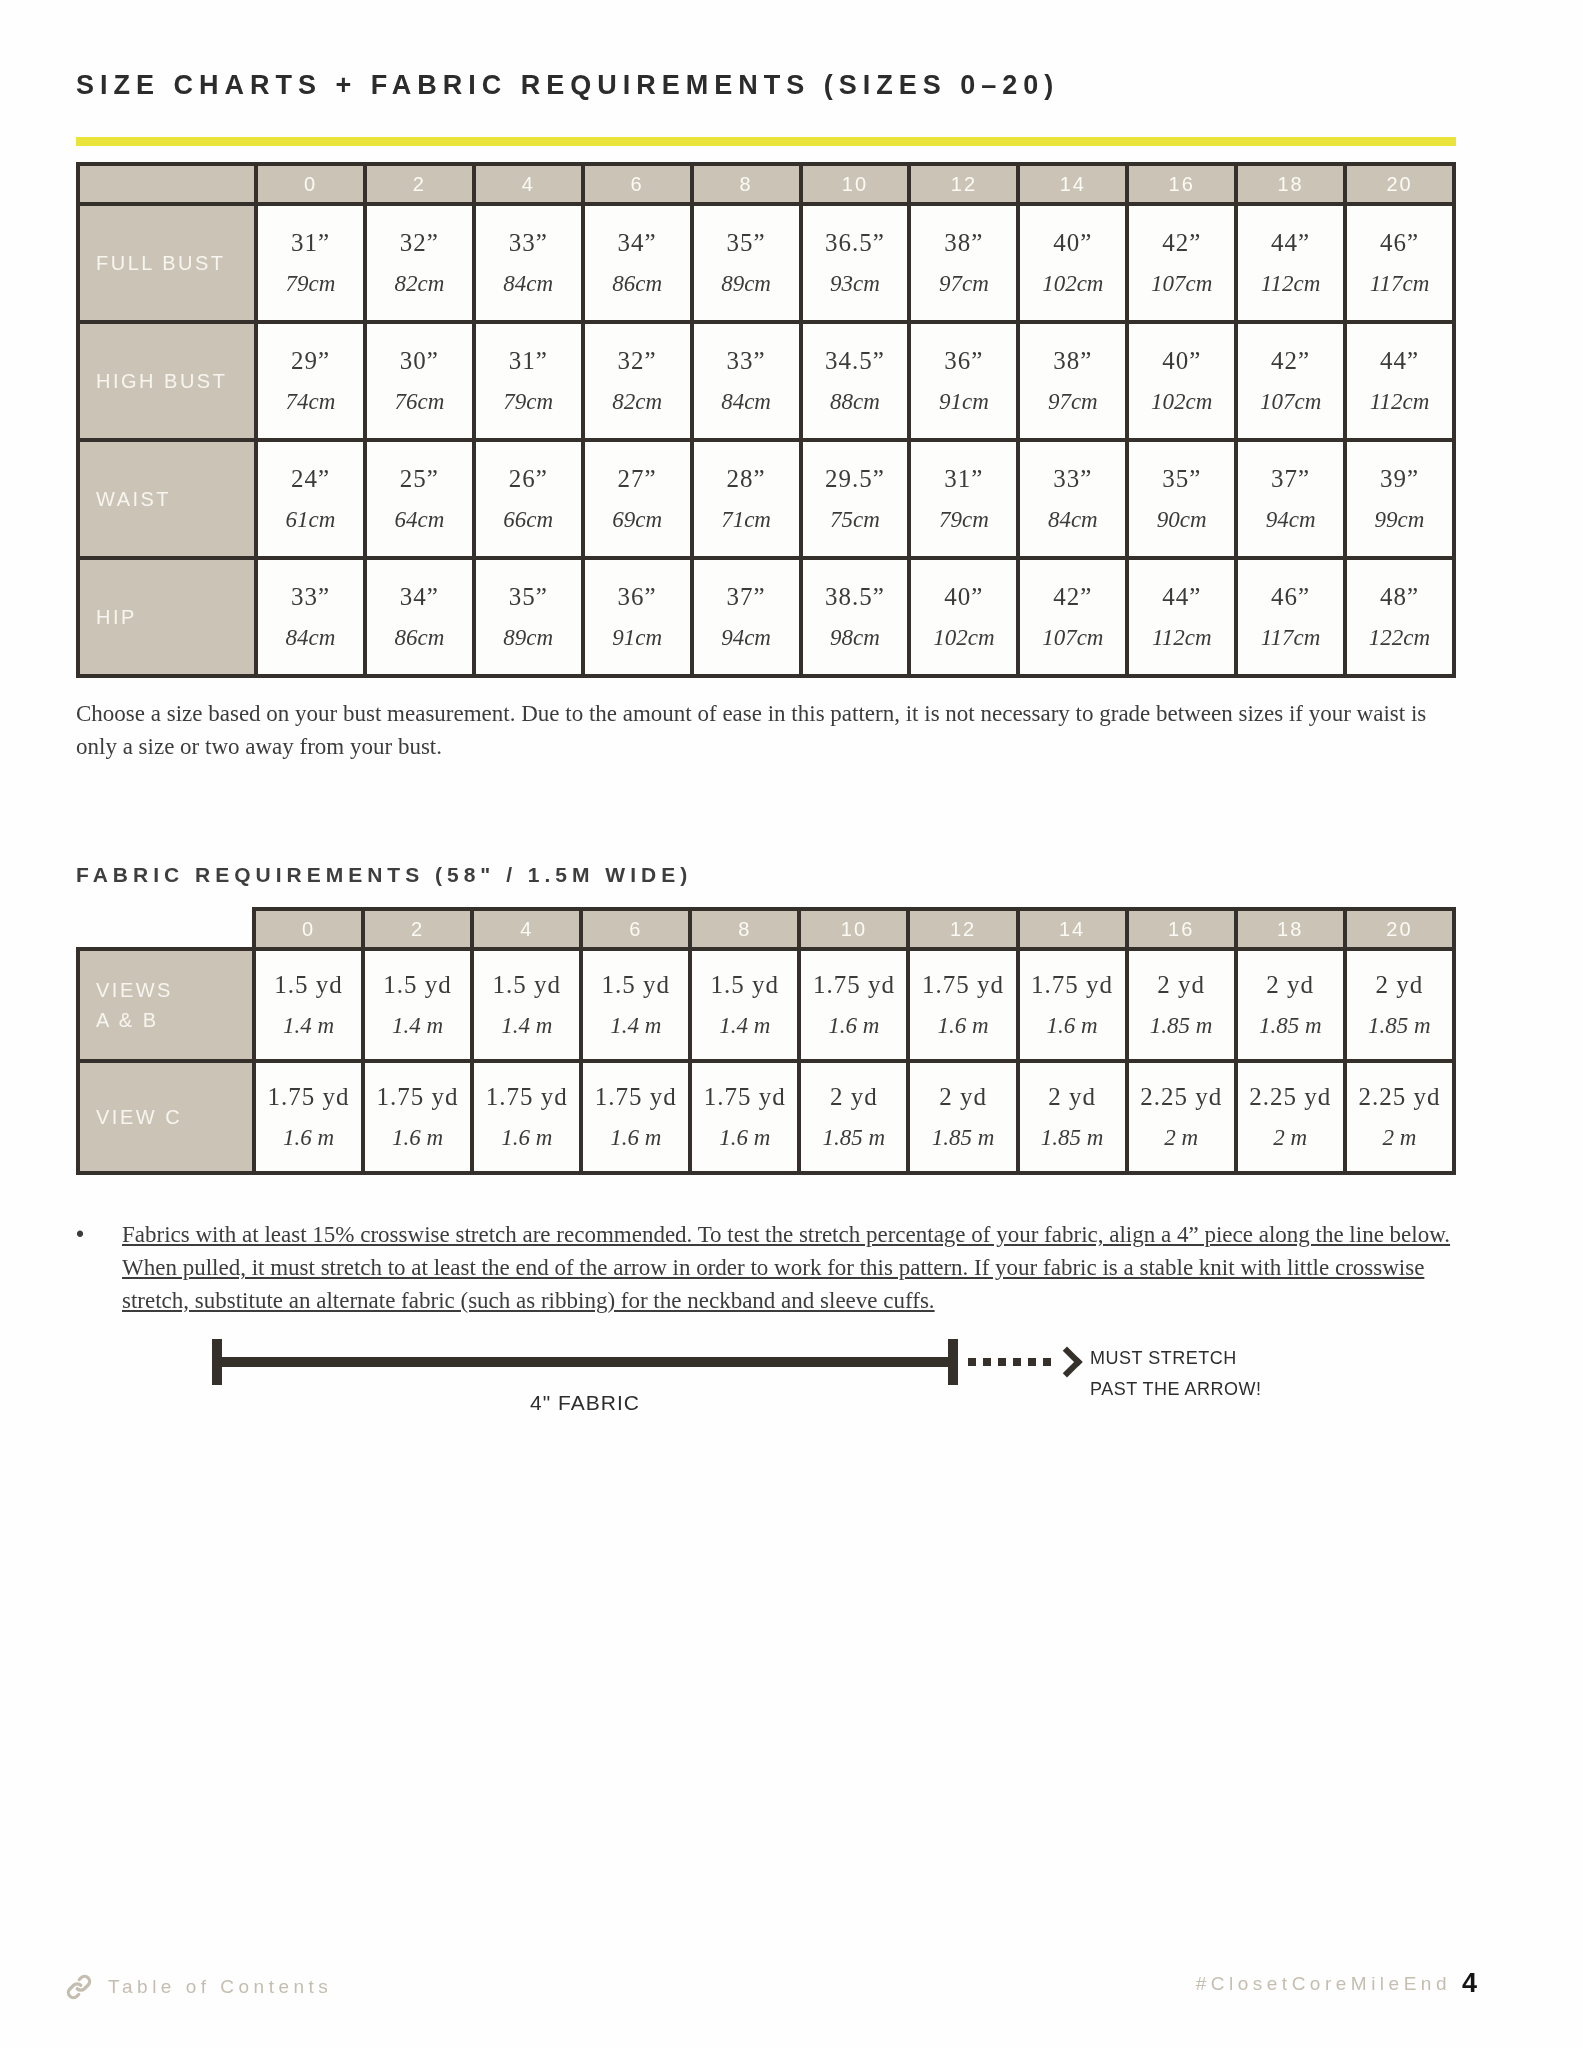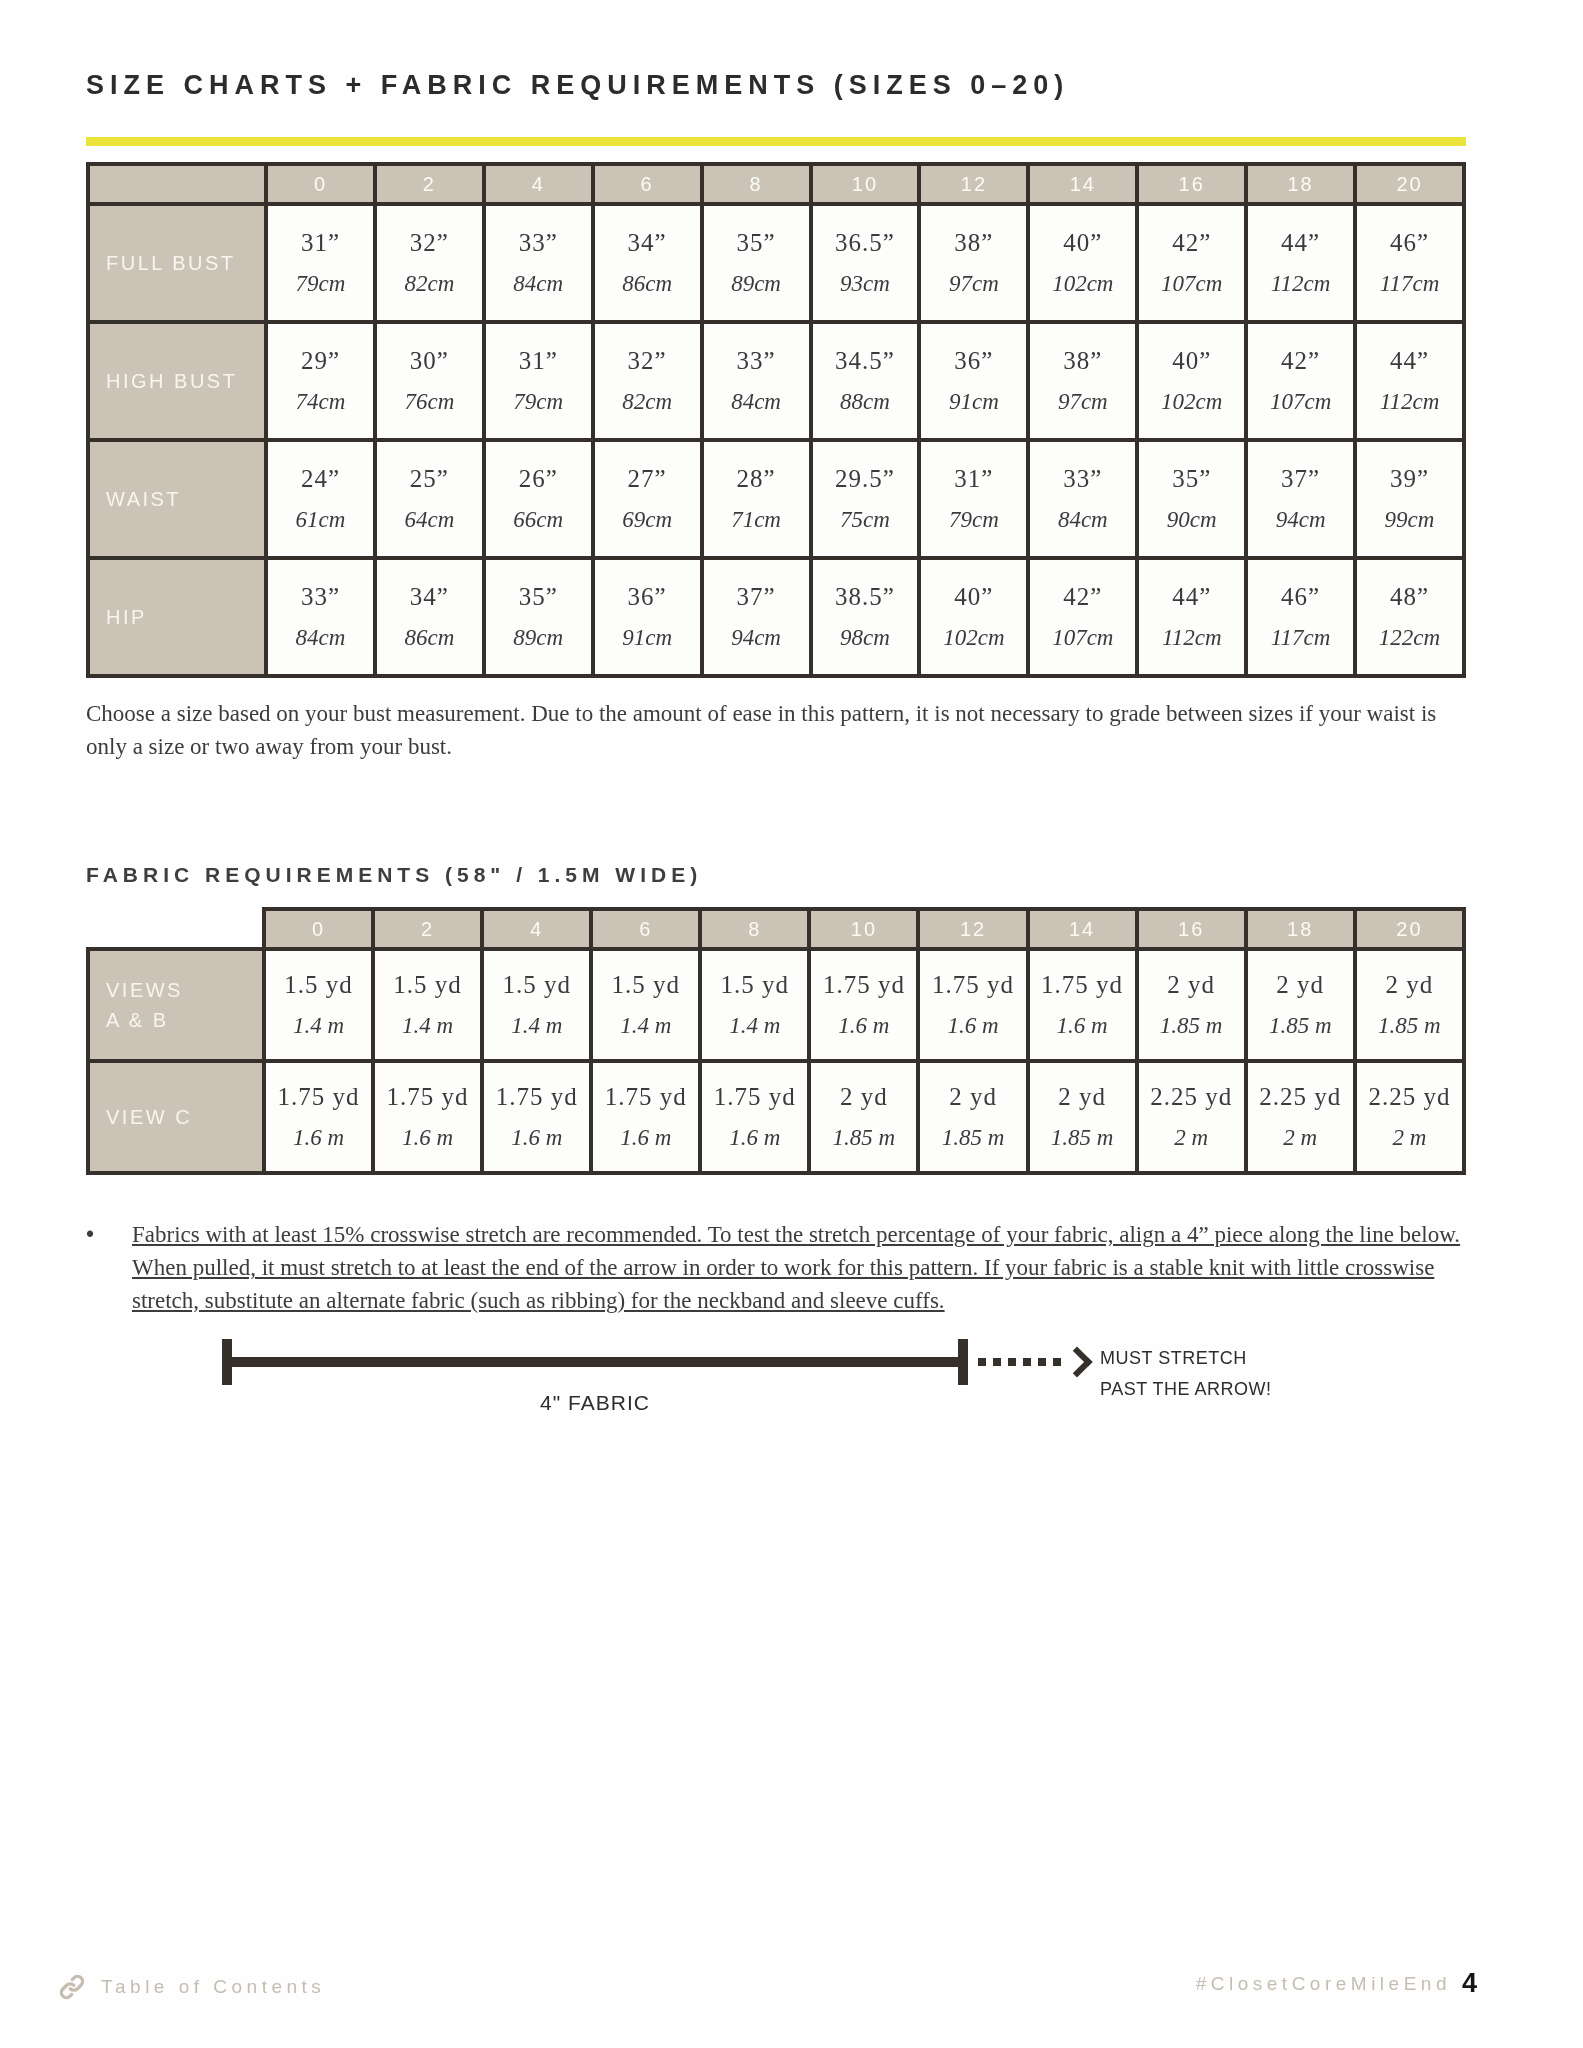--- a/index.html
+++ b/index.html
@@ -1,20 +1,20 @@
 <!DOCTYPE html>
 <html><head>
 <meta charset="utf-8">
 <style>
   html,body{margin:0;padding:0;}
   body{
     width:1583px;height:2048px;position:relative;overflow:hidden;
     background:#fefefe;font-family:"Liberation Sans",sans-serif;color:#2e2e2e;
   }
-  .content{position:absolute;left:86px;top:0;width:1380px;}
+  .content{position:absolute;left:76px;top:0;width:1380px;}
   
   .page-title{
     margin:70px 0 0 0;font-size:27px;font-weight:700;letter-spacing:6px;
     color:#2c2c2c;white-space:nowrap;
   }
   .accent-rule{height:9px;background:#eae339;margin-top:36px;border:none;width:100%;}
   .section-heading{
     font-size:21px;font-weight:700;letter-spacing:5px;color:#3e3e3e;margin:0;
   }
   #size-chart-heading{margin-top:24px;}
@@ -73,21 +73,21 @@
     position:absolute;left:980px;top:24px;width:16px;height:16px;
     border-top:6px solid #35302a;border-right:6px solid #35302a;
     transform:rotate(45deg);
   }
   .arrow-text{
     position:absolute;left:1014px;top:16px;font-size:18px;font-weight:500;
     letter-spacing:0.5px;color:#2d2d2d;line-height:31px;white-space:pre-line;
   }
   
   .footer-left{
-    position:absolute;left:57px;top:1972px;display:flex;align-items:center;gap:14px;
+    position:absolute;left:64px;top:1972px;display:flex;align-items:center;gap:14px;
   }
   .footer-left .toc-label{
     font-size:19px;letter-spacing:4.5px;color:#c5beb0;
   }
   .footer-right{
     position:absolute;right:106px;top:1968px;display:flex;align-items:center;gap:11px;
   }
   .footer-right .hashtag{font-size:19px;letter-spacing:4.5px;color:#c5beb0;}
   .footer-right .page-num{font-size:27px;font-weight:700;color:#151515;}
 </style>

